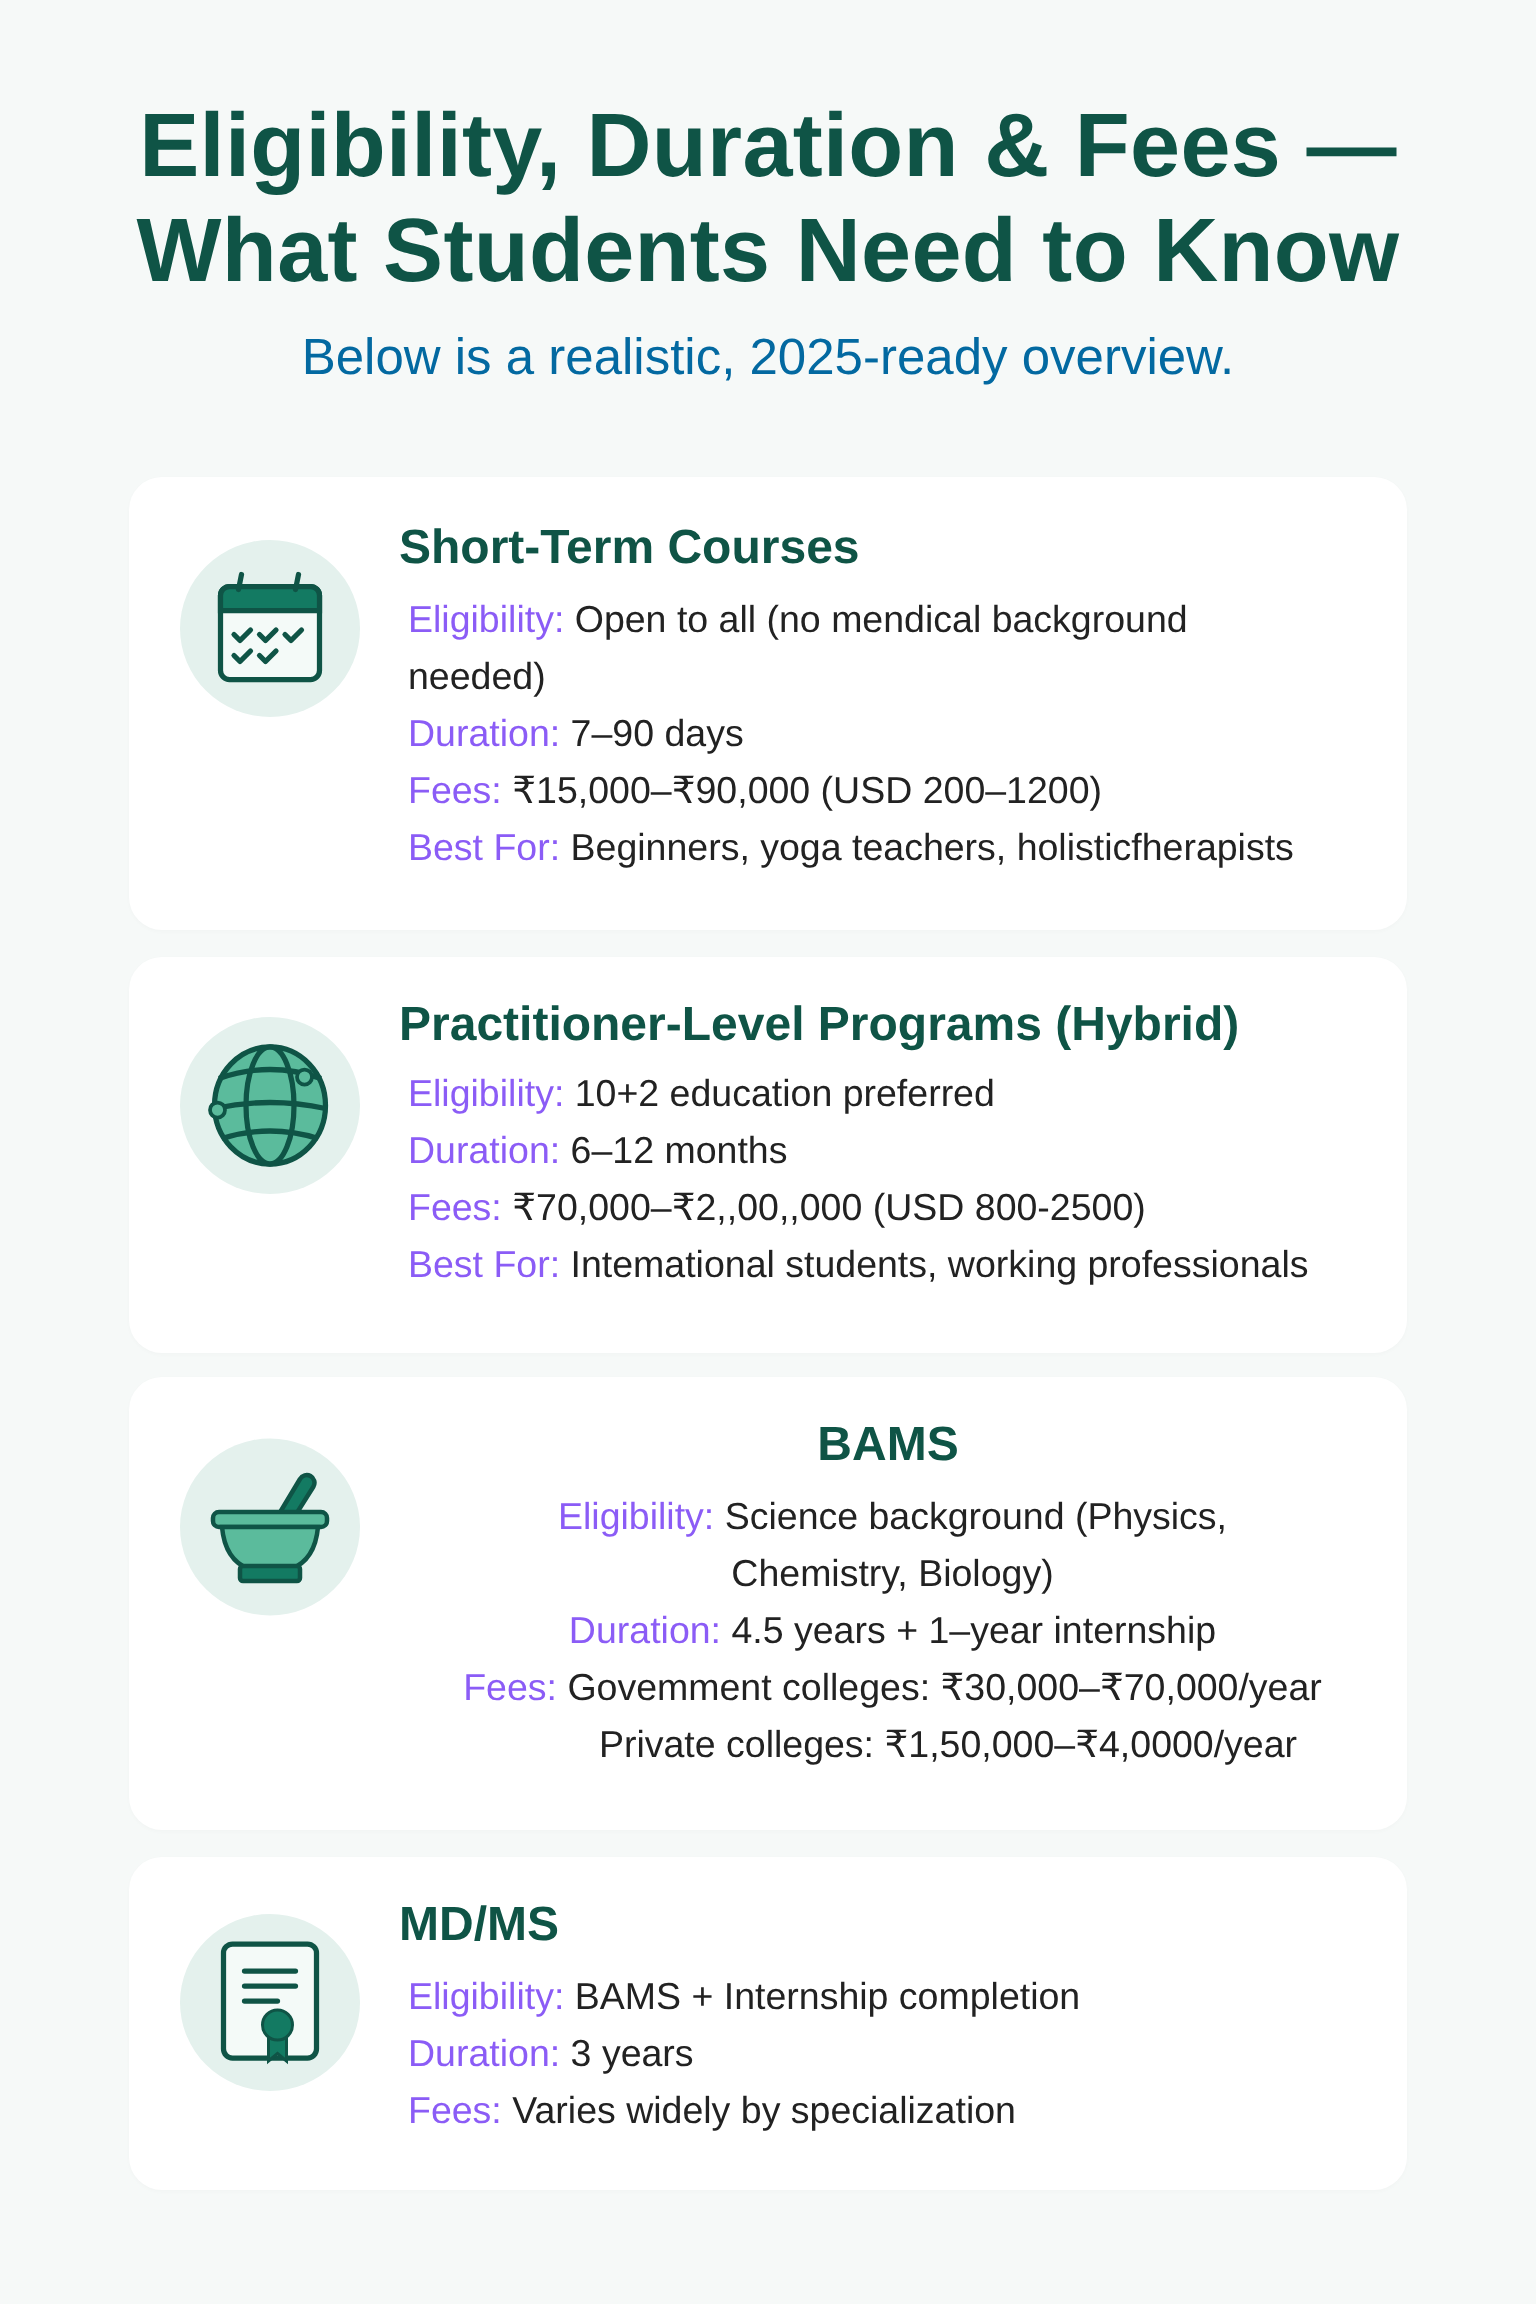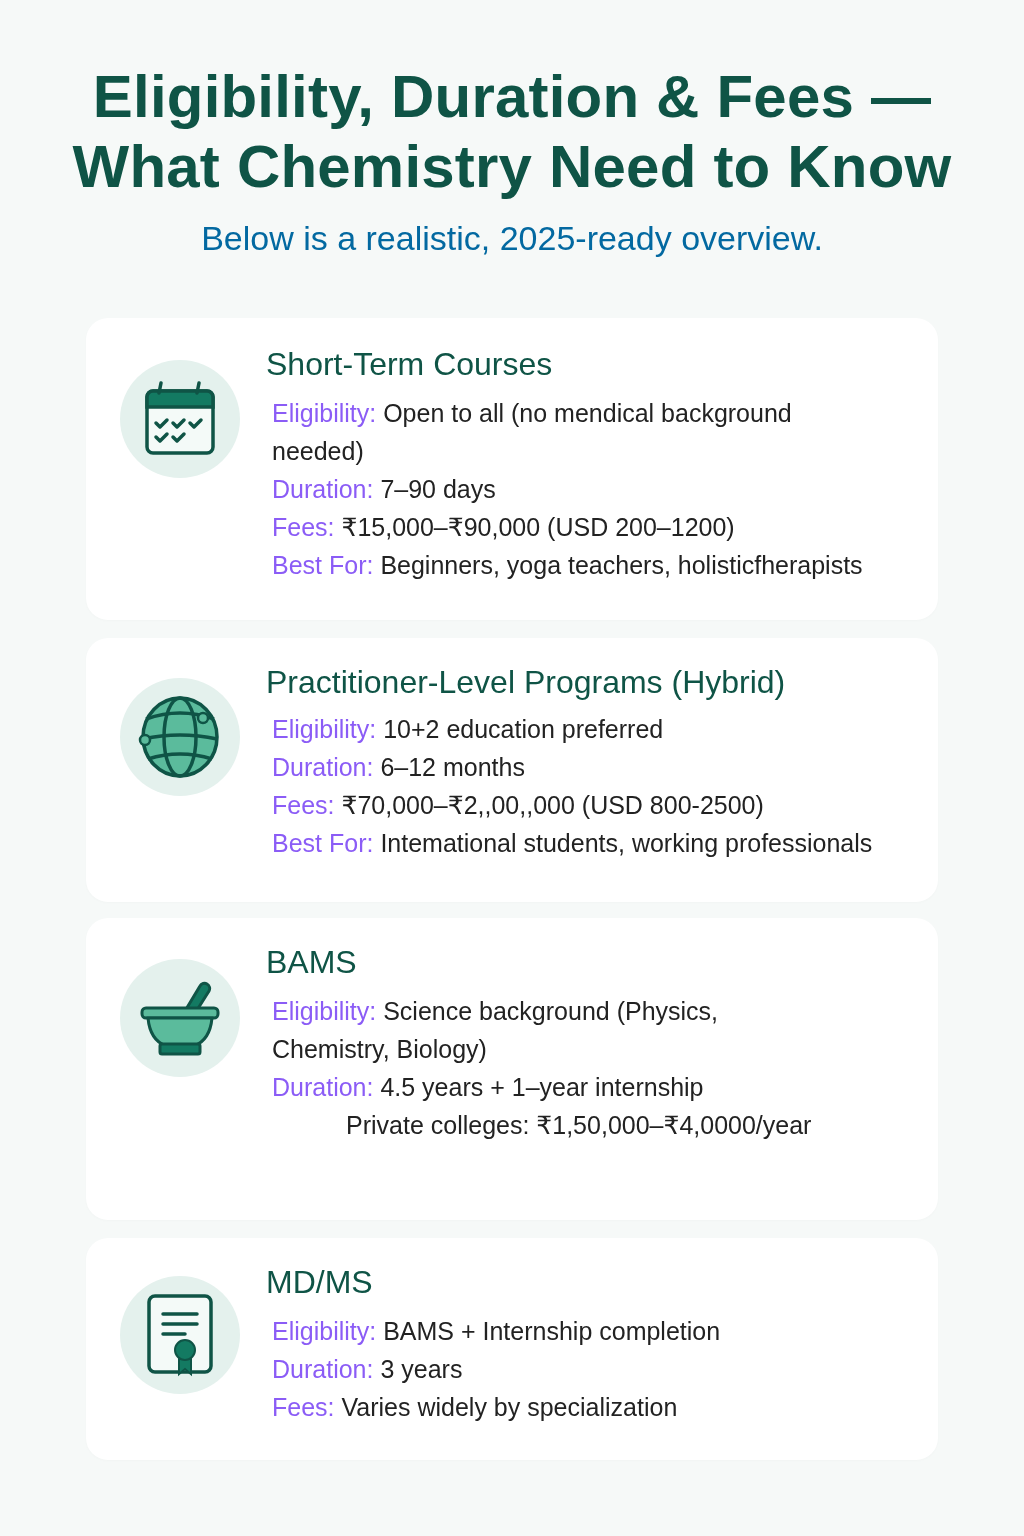--- a/index.html
+++ b/index.html
@@ -37,42 +37,42 @@
     left: 34px;
     width: 120px; height: 118px;
     border-radius: 50%;
     background: #e4f1ed;
     display: flex; align-items: center; justify-content: center;
   }
   .content { position: absolute; left: 180px; right: 20px; }
   .card-title {
     color: #0f5446;
     font-size: 32px;
-    font-weight: 400;
+    font-weight: 700;
     line-height: 40px;
   }
   .row {
     font-size: 25px;
     color: #222;
     line-height: 38px;
     margin-left: 6px;
     margin-top: 0;
   }
   .row .label { color: #8b5cf6; font-weight: 400; }
   .row.indent { padding-left: 74px; margin-top: 0; }
 </style>
 </head>
 <body>
 
 <div class="page">
 
   <div class="header">
     <h1 class="title">
       <div>Eligibility, Duration &amp; Fees —</div>
-      <div>What Chemistry Need to Know</div>
+      <div>What Students Need to Know</div>
     </h1>
     <p class="subtitle">Below is a realistic, 2025-ready overview.</p>
   </div>
 
   <div class="card" style="top:318px;height:302px;">
     <div class="icon-wrap" style="top:42px;">
       <svg width="74" height="76" viewBox="0 0 74 76">
         <rect x="4" y="10" width="66" height="62" rx="6" fill="#f4faf8" stroke="#0f5446" stroke-width="3.5"></rect>
         <path d="M4 16 a6 6 0 0 1 6 -6 h54 a6 6 0 0 1 6 6 v10 h-66z" fill="#137a62" stroke="#0f5446" stroke-width="3.5"></path>
         <path d="M18 2 l-2 10 M56 2 l-2 10" stroke="#0f5446" stroke-width="3.5" stroke-linecap="round"></path>
@@ -144,30 +144,34 @@
 
   <div class="card" style="top:918px;height:302px;">
     <div class="icon-wrap" style="top:41px;">
       <svg width="84" height="80" viewBox="0 0 84 80">
         <path d="M44 38 L62 8 a5 5 0 0 1 9 5 L54 40z" fill="#137a62" stroke="#0f5446" stroke-width="3"></path>
         <rect x="4" y="30" width="76" height="10" rx="4" fill="#5bbb9c" stroke="#0f5446" stroke-width="3"></rect>
         <path d="M10 40 h64 q-2 22 -18 28 h-28 q-16 -6 -18 -28z" fill="#5bbb9c" stroke="#0f5446" stroke-width="3"></path>
         <rect x="22" y="66" width="40" height="10" rx="2" fill="#137a62" stroke="#0f5446" stroke-width="3"></rect>
       </svg>
     </div>
-    <div class="content" style="top:24px;">
+    <div class="content" style="top:24px;text-align:center;">
       <h2 class="card-title">BAMS</h2>
       <div class="row" style="margin-top:10px;">
         <span class="label">Eligibility:</span>
         <span>Science background (Physics,</span><br>
         <span>Chemistry, Biology)</span>
       </div>
       <div class="row">
         <span class="label">Duration:</span>
         <span>4.5 years + 1–year internship</span>
+      </div>
+      <div class="row">
+        <span class="label">Fees:</span>
+        <span>Govemment colleges: ₹30,000–₹70,000/year</span>
       </div>
       <div class="row indent">
         <span>Private colleges: ₹1,50,000–₹4,0000/year</span>
       </div>
     </div>
   </div>
 
   <div class="card" style="top:1238px;height:222px;">
     <div class="icon-wrap" style="top:38px;">
       <svg width="70" height="86" viewBox="0 0 70 86">

